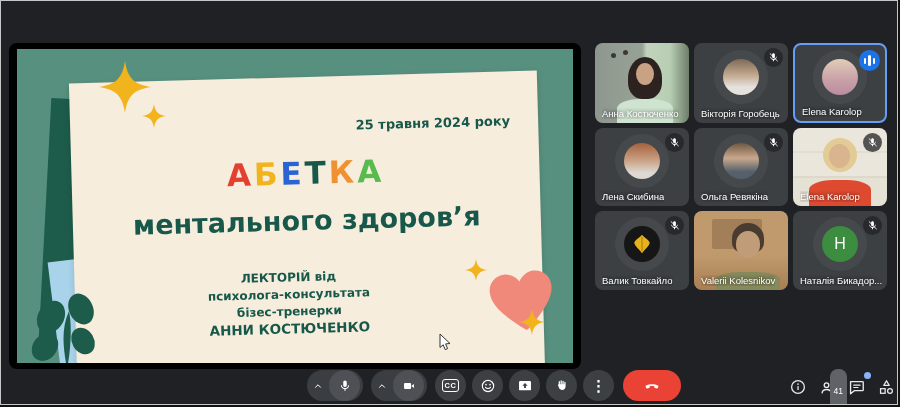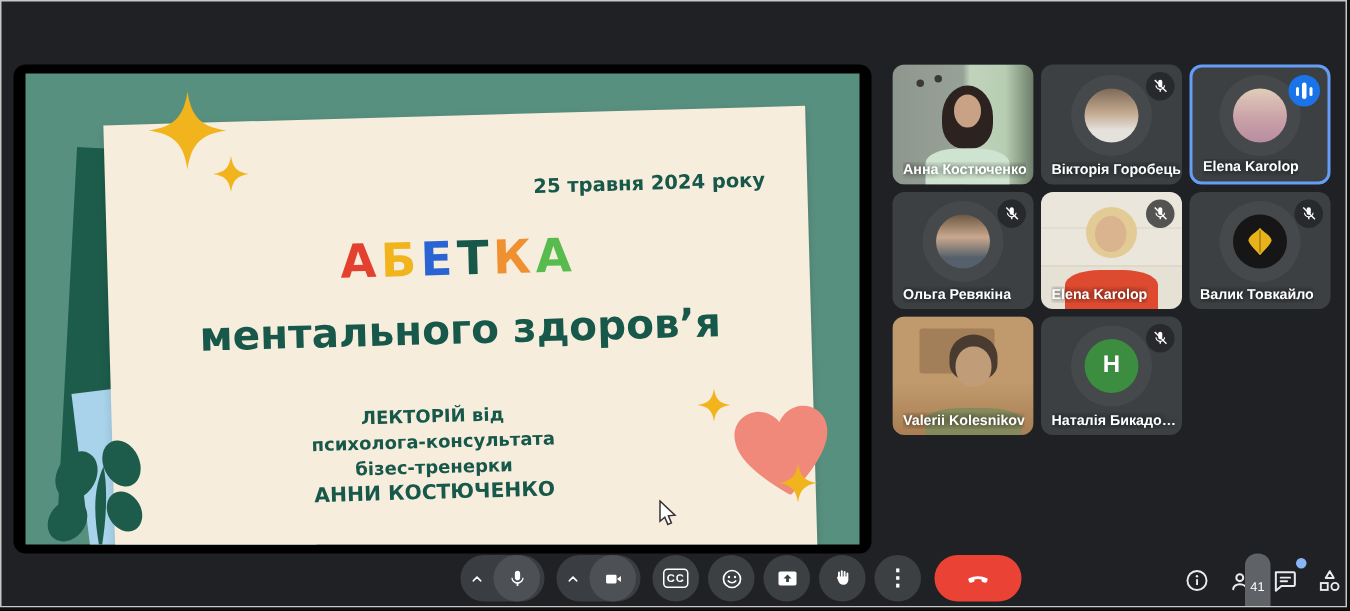--- a/index.html
+++ b/index.html
@@ -32,21 +32,21 @@
        font-size:12px;font-weight:bold;color:#17584a;line-height:17px;}
   .slide-lect .big{font-size:13.5px;}
   .spark{position:absolute;}
   .leaf-svg{position:absolute;left:6px;bottom:-6px;}
   .heart-svg{position:absolute;right:14px;bottom:30px;transform:rotate(-8deg);}
   .cursor{position:absolute;left:421px;top:284px;}
 
   
   .grid{position:absolute;left:594px;top:42px;width:292px;height:319px;display:grid;
        grid-template-columns:1fr 1fr 1fr;grid-template-rows:80px 78px 79px 67px;gap:5px;}
-  .tile{position:relative;background:#3c4043;border-radius:8px;overflow:hidden;font-weight:bold;}
+  .tile{position:relative;background:#3c4043;border-radius:8px;overflow:hidden;}
   .tile.active-speaker{border:2px solid #669df6;}
   .nm{position:absolute;left:7px;bottom:4px;font-size:9.5px;color:#fff;white-space:nowrap;
        max-width:92%;overflow:hidden;text-overflow:ellipsis;text-shadow:0 0 4px rgba(0,0,0,.9);}
   .mute{position:absolute;top:5px;right:5px;width:19px;height:19px;border-radius:50%;
        background:rgba(32,33,36,.75);display:flex;align-items:center;justify-content:center;}
   .audio-ind{position:absolute;top:5px;right:5px;width:21px;height:21px;border-radius:50%;
        background:#1a73e8;display:flex;align-items:center;justify-content:center;gap:2px;}
   .audio-ind i{width:2.5px;background:#fff;border-radius:2px;display:block;}
   .audio-ind i:nth-child(1){height:6px;}.audio-ind i:nth-child(2){height:11px;}.audio-ind i:nth-child(3){height:6px;}
   .av-wrap{position:absolute;left:50%;top:42%;transform:translate(-50%,-50%);width:36px;height:36px;
@@ -197,20 +197,32 @@
           <div class="avatar a-elena"></div>
         </div>
       <div class="audio-ind">
           <i></i>
           <i></i>
           <i></i>
         </div>
       <span class="nm">Elena Karolop</span>
     </div>
 
+    <div class="tile">
+      <div class="av-wrap">
+          <div class="avatar a-lena"></div>
+        </div>
+      <div class="mute">
+          <svg width="11" height="11" viewBox="0 0 24 24">
+            <path d="M12 13.5c1.7 0 3-1.3 3-3v-5c0-1.7-1.3-3-3-3s-3 1.3-3 3v5c0 1.7 1.3 3 3 3zm5.5-3c0 2.8-2.5 5-5.5 5s-5.5-2.2-5.5-5H5c0 3.4 2.6 6.2 6 6.8V20h2v-2.7c3.4-.6 6-3.4 6-6.8h-1.5z" fill="#fff"></path>
+            <path d="M4 3l17 17" stroke="#fff" stroke-width="2"></path>
+          </svg>
+        </div>
+      <span class="nm">Лена Скибина</span>
+    </div>
 
     <div class="tile">
       <div class="av-wrap">
           <div class="avatar a-olga"></div>
         </div>
       <div class="mute">
           <svg width="11" height="11" viewBox="0 0 24 24">
             <path d="M12 13.5c1.7 0 3-1.3 3-3v-5c0-1.7-1.3-3-3-3s-3 1.3-3 3v5c0 1.7 1.3 3 3 3zm5.5-3c0 2.8-2.5 5-5.5 5s-5.5-2.2-5.5-5H5c0 3.4 2.6 6.2 6 6.8V20h2v-2.7c3.4-.6 6-3.4 6-6.8h-1.5z" fill="#fff"></path>
             <path d="M4 3l17 17" stroke="#fff" stroke-width="2"></path>
           </svg>

